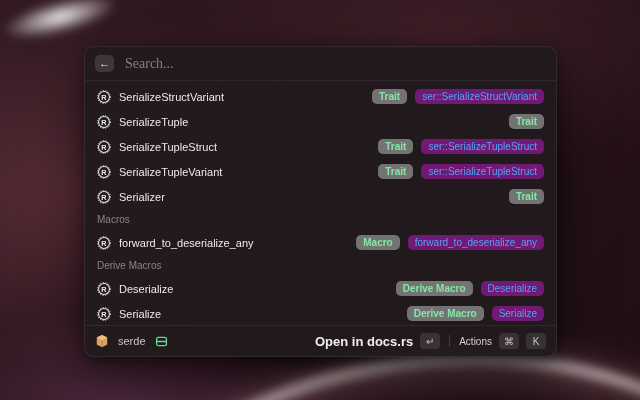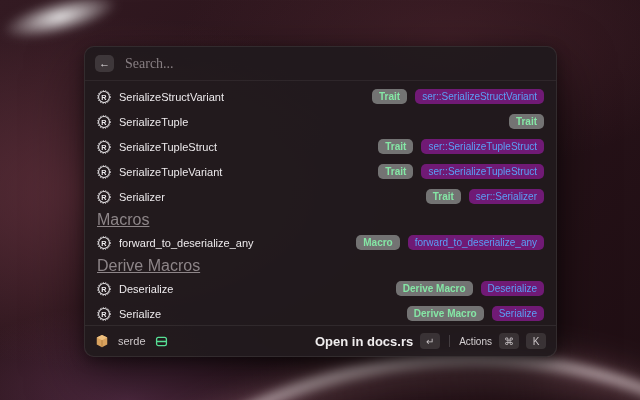--- a/index.html
+++ b/index.html
@@ -36,21 +36,21 @@
   .searchbar{height:33px;flex:0 0 33px;display:flex;align-items:center;gap:9px;
     padding:0 10px;border-bottom:1px solid rgba(255,255,255,0.06);}
   .back-btn{width:19px;height:17px;flex:0 0 19px;border:none;border-radius:5px;
     background:rgba(255,255,255,0.13);color:#e3dfe1;font-size:11px;line-height:17px;
     display:flex;align-items:center;justify-content:center;padding:0;cursor:pointer;}
   .search-input{flex:1;background:transparent;border:none;outline:none;
     color:#e9e5e7;font-size:14px;font-family:Liberation Serif, serif;}
   .search-input::placeholder{color:#877e82;}
   .list{flex:1;padding:3px 8px 0 8px;overflow:hidden;}
   .sec-header{height:21px;display:flex;align-items:center;padding-left:4px;
-    color:#8d8588;font-size:16px;text-decoration:underline;}
+    color:#8d8588;font-size:10px;}
   .row{height:25px;display:flex;align-items:center;gap:8px;padding:0 4px;border-radius:6px;}
   .ricon{width:14px;height:14px;flex:0 0 14px;display:flex;align-items:center;justify-content:center;}
   .rname{color:#edeaec;font-size:11px;font-weight:500;white-space:nowrap;}
   .spacer{flex:1;}
   .badge{display:inline-flex;align-items:center;height:15px;padding:0 7px;
     border-radius:5px;font-size:10px;white-space:nowrap;}
   .badge-kind{background:#737373;color:#85e6a5;font-weight:700;}
   .badge-path{background:#701a75;color:#5b9ff6;font-weight:500;}
   .footer{height:30px;flex:0 0 30px;display:flex;align-items:center;gap:7px;
     padding:0 10px;border-top:1px solid rgba(255,255,255,0.07);}
@@ -141,21 +141,20 @@
     <span class="ricon">
       <svg width="14" height="14" viewBox="0 0 24 24">
         <circle cx="12" cy="12" r="9.3" fill="none" stroke="#eceaec" stroke-width="1.8"></circle>
         <circle cx="12" cy="12" r="11" fill="none" stroke="#eceaec" stroke-width="1.7" stroke-dasharray="1.7 2.7"></circle>
         <text x="12" y="16.6" text-anchor="middle" font-size="12.5" font-weight="bold" fill="#eceaec" font-family="Liberation Sans, sans-serif">R</text>
       </svg>
     </span>
     <span class="rname">Serializer</span>
     <span class="spacer"></span>
     <span class="badge badge-kind">Trait</span>
-    <span class="badge badge-path">ser::Serializer</span>
   </div>
 
   <div class="sec-header">Macros</div>
 
   <div class="row">
     <span class="ricon">
       <svg width="14" height="14" viewBox="0 0 24 24">
         <circle cx="12" cy="12" r="9.3" fill="none" stroke="#eceaec" stroke-width="1.8"></circle>
         <circle cx="12" cy="12" r="11" fill="none" stroke="#eceaec" stroke-width="1.7" stroke-dasharray="1.7 2.7"></circle>
         <text x="12" y="16.6" text-anchor="middle" font-size="12.5" font-weight="bold" fill="#eceaec" font-family="Liberation Sans, sans-serif">R</text>

